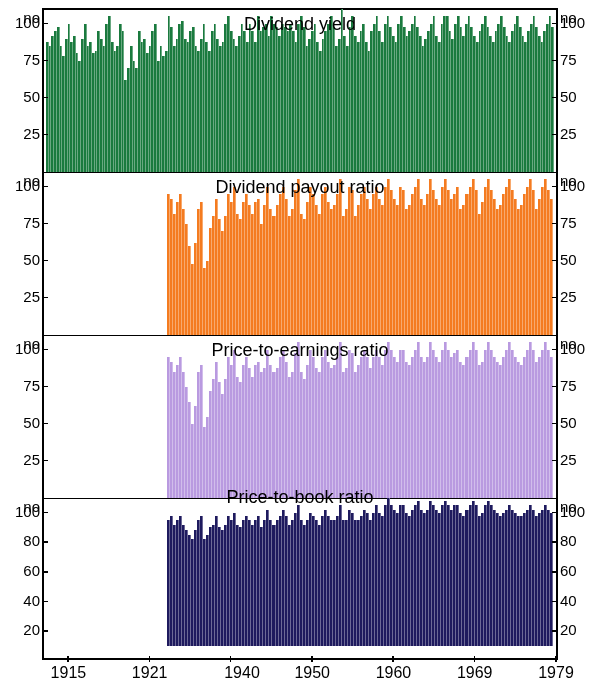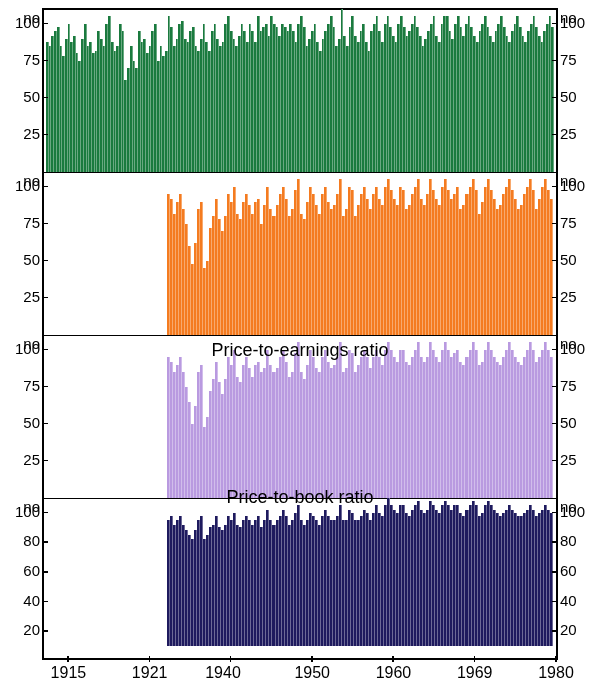--- a/index.html
+++ b/index.html
@@ -79,20 +79,21 @@
     height: 6px;
     background: #000;
     bottom: -2px;
   }
 </style>
 </head>
 <body>
 
 <div class="frame">
   <div class="panel" id="panel-0" style="top:0px">
+    <div class="panel-title">Dividend yield</div>
     <div class="bars">
         <div class="bar" style="height: 130.4px; background: rgb(26, 122, 62);"></div>
         <div class="bar" style="height: 125.955px; background: rgb(26, 122, 62);"></div>
         <div class="bar" style="height: 136.327px; background: rgb(26, 122, 62);"></div>
         <div class="bar" style="height: 140.773px; background: rgb(26, 122, 62);"></div>
         <div class="bar" style="height: 145.218px; background: rgb(26, 122, 62);"></div>
         <div class="bar" style="height: 125.955px; background: rgb(26, 122, 62);"></div>
         <div class="bar" style="height: 115.582px; background: rgb(26, 122, 62);"></div>
         <div class="bar" style="height: 133.364px; background: rgb(26, 122, 62);"></div>
         <div class="bar" style="height: 148.182px; background: rgb(26, 122, 62);"></div>
@@ -271,20 +272,21 @@
         <div class="bar" style="height: 145.218px; background: rgb(26, 122, 62);"></div>
         <div class="bar" style="height: 136.327px; background: rgb(26, 122, 62);"></div>
         <div class="bar" style="height: 130.4px; background: rgb(26, 122, 62);"></div>
         <div class="bar" style="height: 140.773px; background: rgb(26, 122, 62);"></div>
         <div class="bar" style="height: 148.182px; background: rgb(26, 122, 62);"></div>
         <div class="bar" style="height: 155.591px; background: rgb(26, 122, 62);"></div>
         <div class="bar" style="height: 145.218px; background: rgb(26, 122, 62);"></div>
       </div>
   </div>
   <div class="panel" id="panel-1" style="top:163px">
+    <div class="panel-title">Dividend payout ratio</div>
     <div class="bars">
         <div class="bar" style="height: 0px; border-right: none;"></div>
         <div class="bar" style="height: 0px; border-right: none;"></div>
         <div class="bar" style="height: 0px; border-right: none;"></div>
         <div class="bar" style="height: 0px; border-right: none;"></div>
         <div class="bar" style="height: 0px; border-right: none;"></div>
         <div class="bar" style="height: 0px; border-right: none;"></div>
         <div class="bar" style="height: 0px; border-right: none;"></div>
         <div class="bar" style="height: 0px; border-right: none;"></div>
         <div class="bar" style="height: 0px; border-right: none;"></div>
@@ -930,22 +932,22 @@
 <div class="ytick right" style="top: 533.455px;">80</div>
 <div class="tick-mark-y" style="top: 541.455px; left: 552px;"></div>
 <div class="ytick left" style="top: 503.818px; left: 4px; text-align: right;">100</div>
 <div class="tick-mark-y" style="top: 511.818px; left: 42px;"></div>
 <div class="ytick right" style="top: 503.818px;">100</div>
 <div class="tick-mark-y" style="top: 511.818px; left: 552px;"></div>
 <div class="xtick" style="left: 68.381px;">1915</div>
 <div class="tick-mark-x" style="left: 67.381px; top: 656px;"></div>
 <div class="xtick" style="left: 149.651px;">1921</div>
 <div class="tick-mark-x" style="left: 148.651px; top: 656px;"></div>
-<div class="xtick" style="left: 223px; text-align: center;">1940</div>
+<div class="xtick" style="left: 242px; text-align: center;">1940</div>
 <div class="tick-mark-x" style="left: 229.921px; top: 656px;"></div>
 <div class="xtick" style="left: 312.19px;">1950</div>
 <div class="tick-mark-x" style="left: 311.19px; top: 656px;"></div>
 <div class="xtick" style="left: 393.46px;">1960</div>
 <div class="tick-mark-x" style="left: 392.46px; top: 656px;"></div>
 <div class="xtick" style="left: 474.73px;">1969</div>
 <div class="tick-mark-x" style="left: 473.73px; top: 656px;"></div>
-<div class="xtick" style="left: 556px;">1980</div>
+<div class="xtick" style="left: 556px;">1979</div>
 <div class="tick-mark-x" style="left: 555px; top: 656px;"></div>
 
 </body></html>

